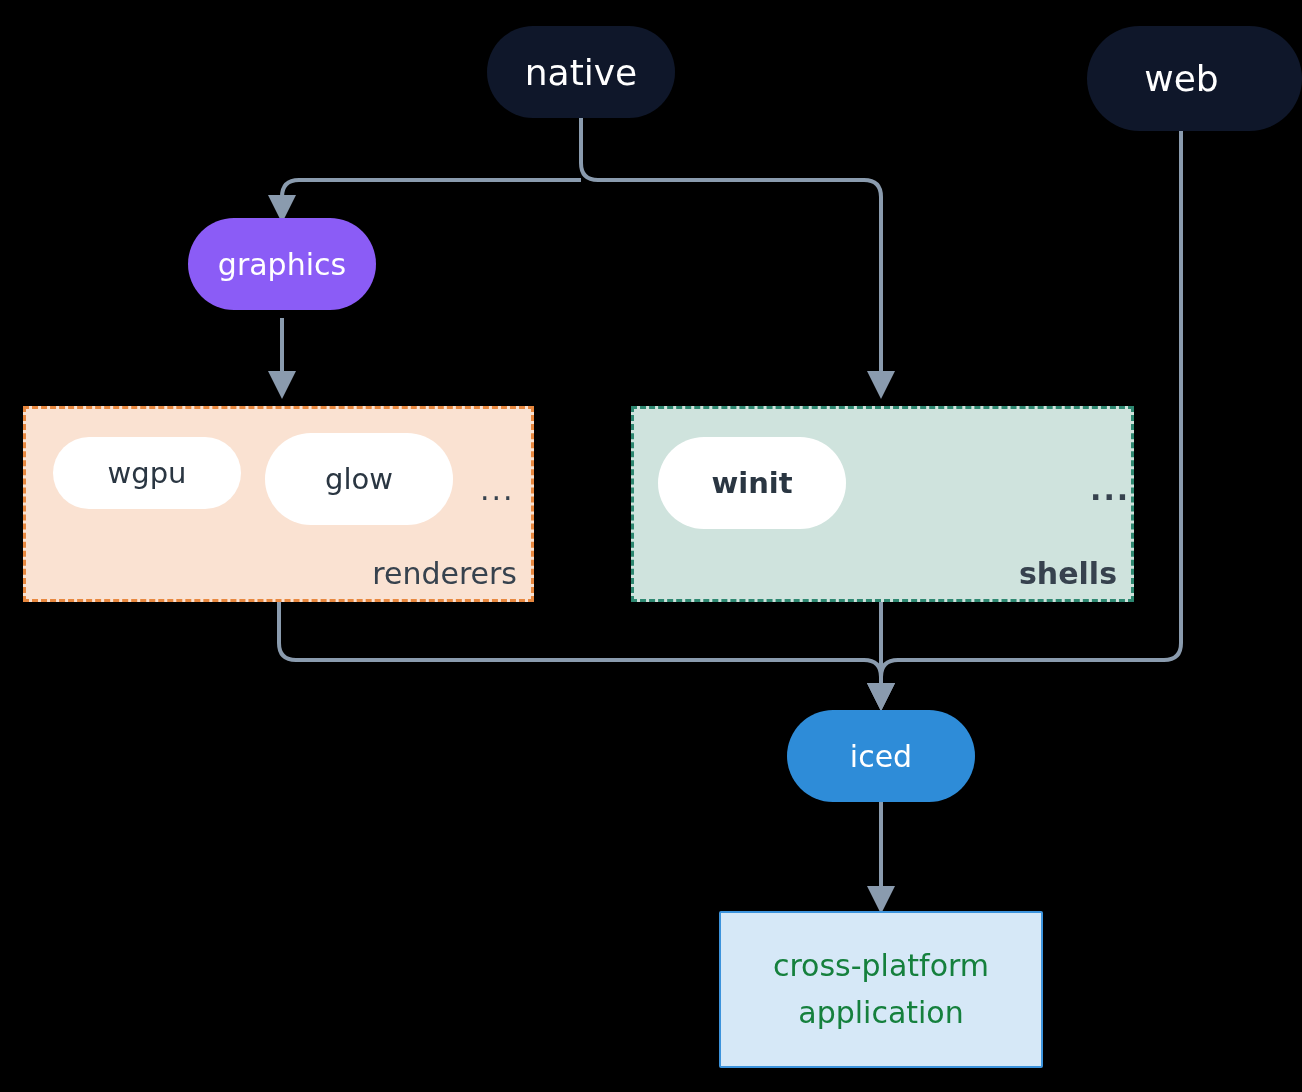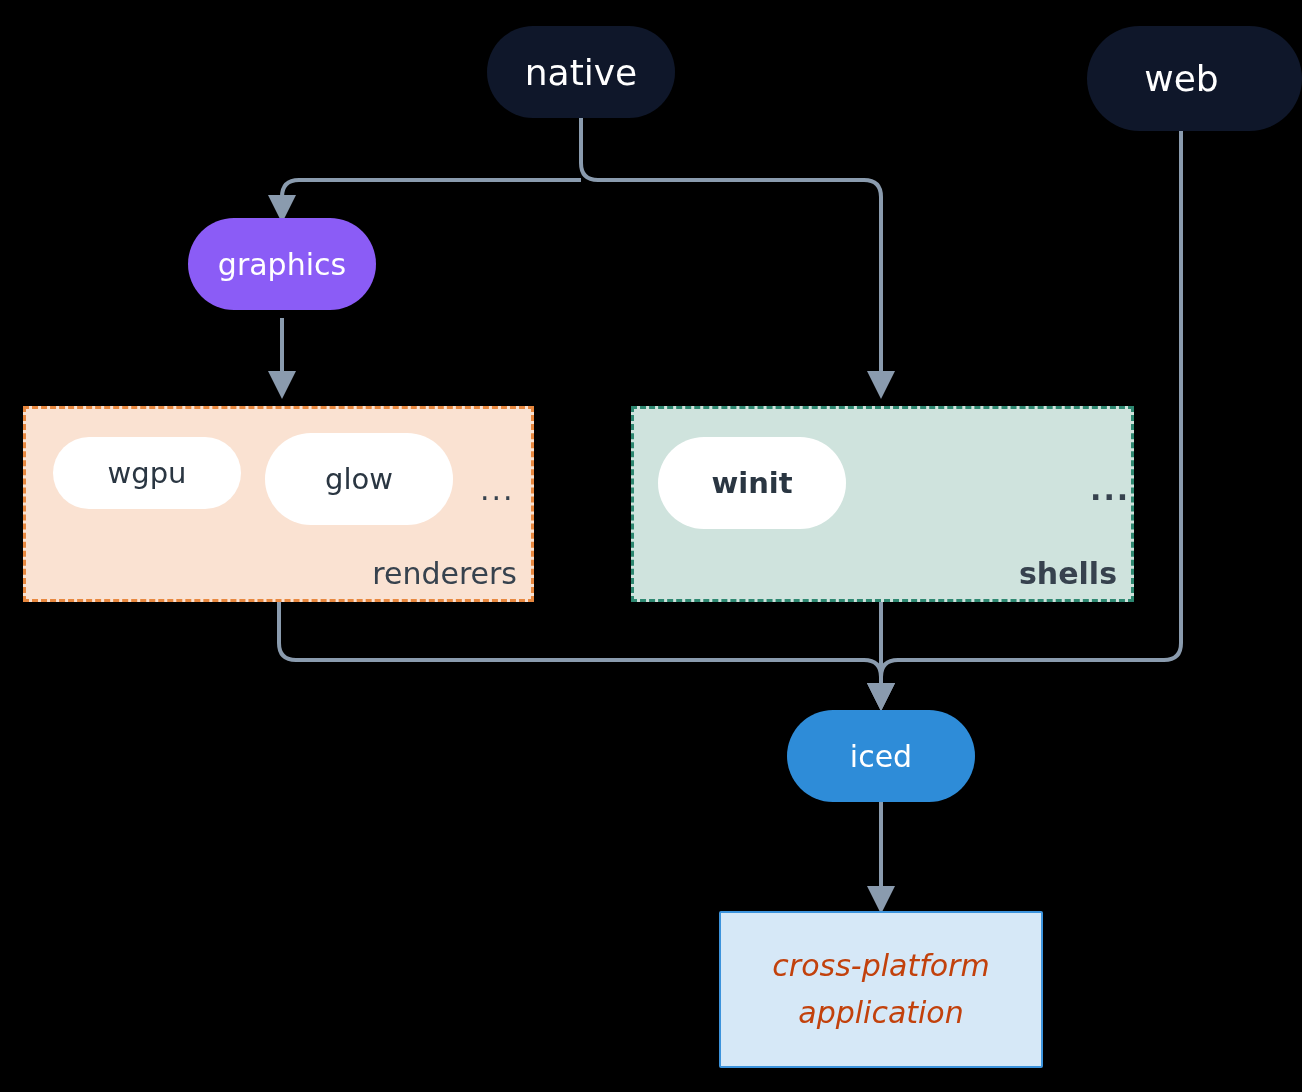--- a/index.html
+++ b/index.html
@@ -45,25 +45,24 @@
     font-size: 30px;
   }
   .node-iced {
     background: #2E8CD8;
     color: #FFFFFF;
     font-size: 30px;
   }
   .node-app {
     background: #D6E8F7;
     border: 2px solid #3C93DC;
-    color: #c2410c;
+    color: #15803d;
     font-size: 30px;
     line-height: 1.55;
     border-radius: 2px;
-    font-style: italic;
   }
   .group {
     position: absolute;
     box-sizing: border-box;
   }
   .group-renderers {
     background: #FAE2D2;
     border: 3px dashed #E8883F;
   }
   .group-shells {

